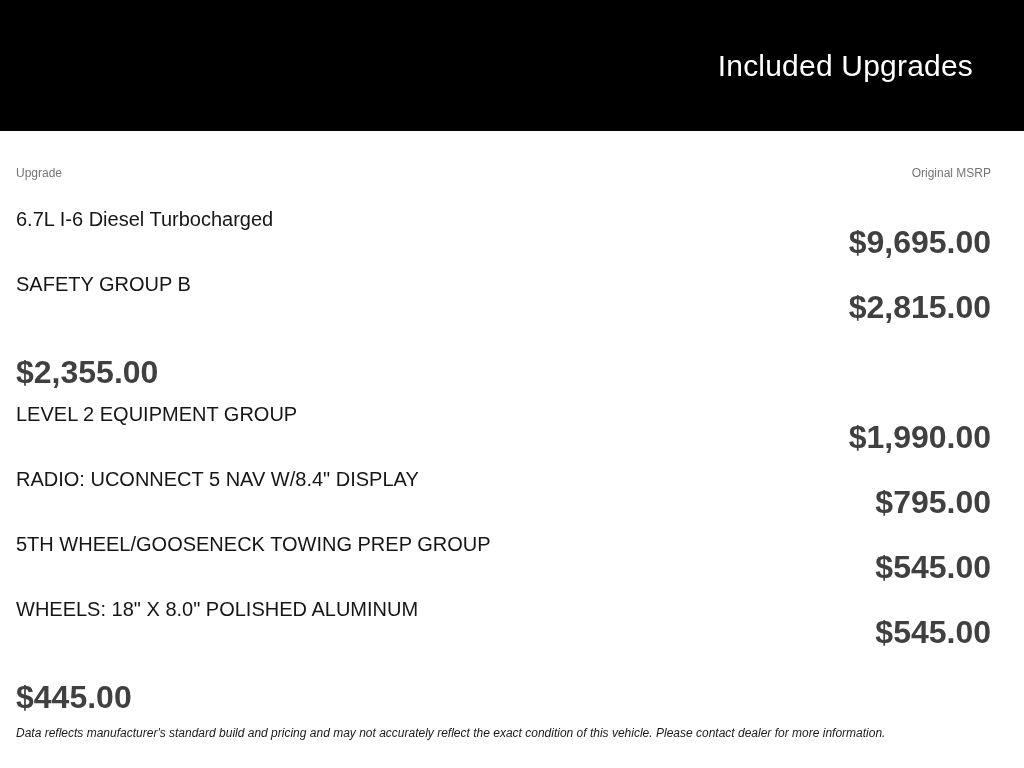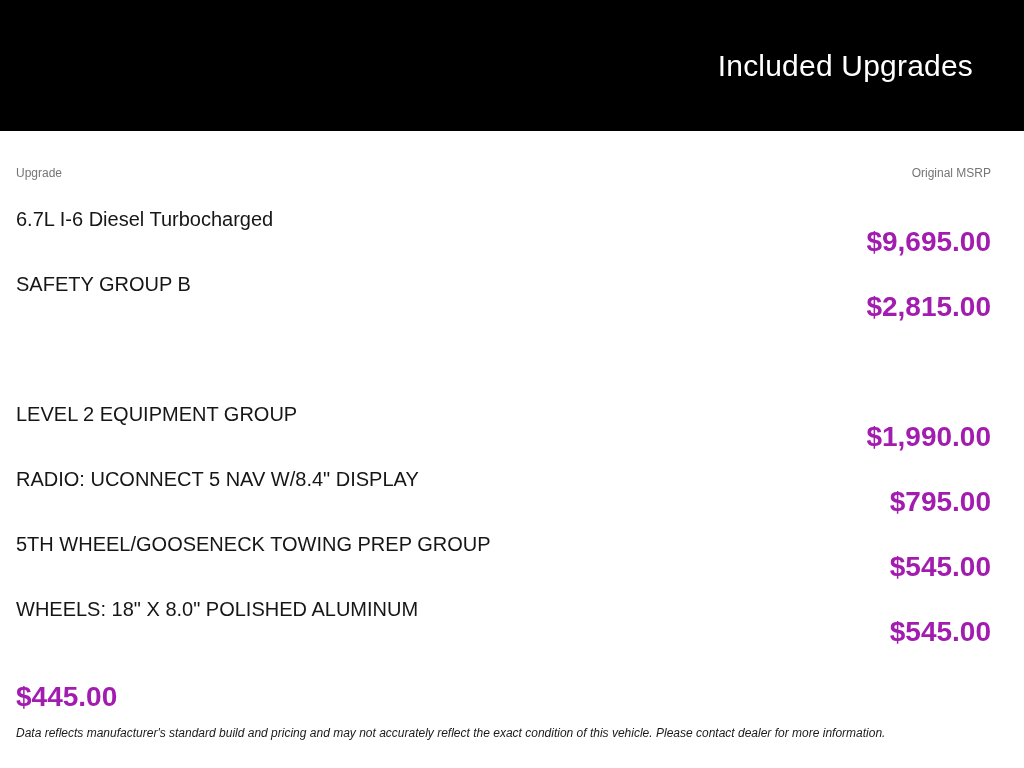--- a/index.html
+++ b/index.html
@@ -51,23 +51,23 @@
     display: flex;
     align-items: center;
     justify-content: space-between;
   }
   .row-name {
     font-size: 20px;
     color: #161616;
     white-space: nowrap;
   }
   .row-price {
-    font-size: 28px;
+    font-size: 32px;
     font-weight: 700;
-    color: #a21caf;
+    color: #404040;
     white-space: nowrap;
     margin-top: 45px;
   }
   .disclaimer {
     margin-top: 18px;
     font-size: 12px;
     font-style: italic;
     color: #1a1a1a;
     line-height: 16px;
   }
@@ -91,20 +91,21 @@
     <div class="rows">
       <div class="row">
         <span class="row-name">6.7L I-6 Diesel Turbocharged</span>
         <span class="row-price">$9,695.00</span>
       </div>
       <div class="row">
         <span class="row-name">SAFETY GROUP B</span>
         <span class="row-price">$2,815.00</span>
       </div>
       <div class="row">
+        <span class="row-price">$2,355.00</span>
       </div>
       <div class="row">
         <span class="row-name">LEVEL 2 EQUIPMENT GROUP</span>
         <span class="row-price">$1,990.00</span>
       </div>
       <div class="row">
         <span class="row-name">RADIO: UCONNECT 5 NAV W/8.4" DISPLAY</span>
         <span class="row-price">$795.00</span>
       </div>
       <div class="row">

